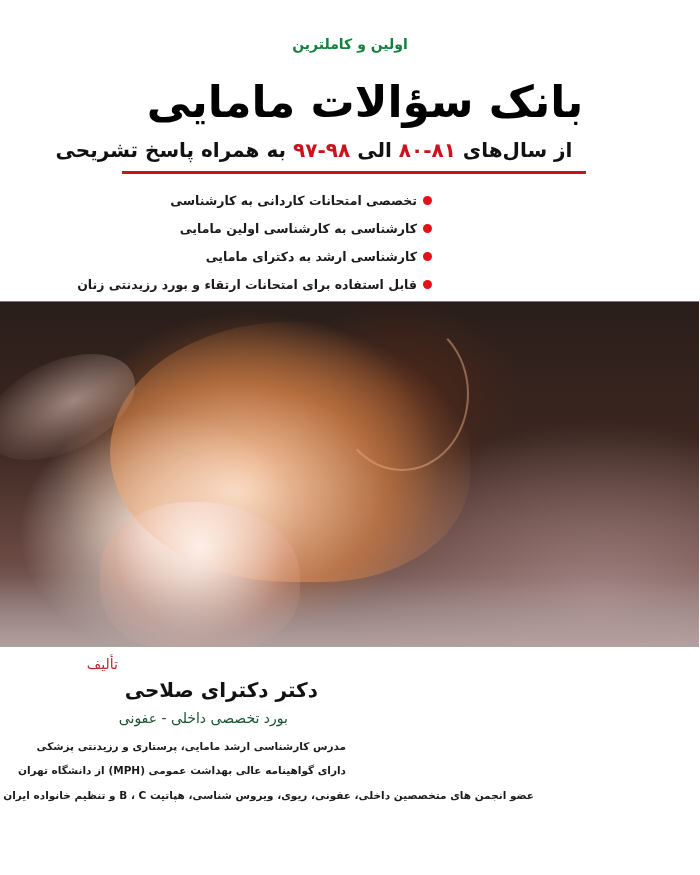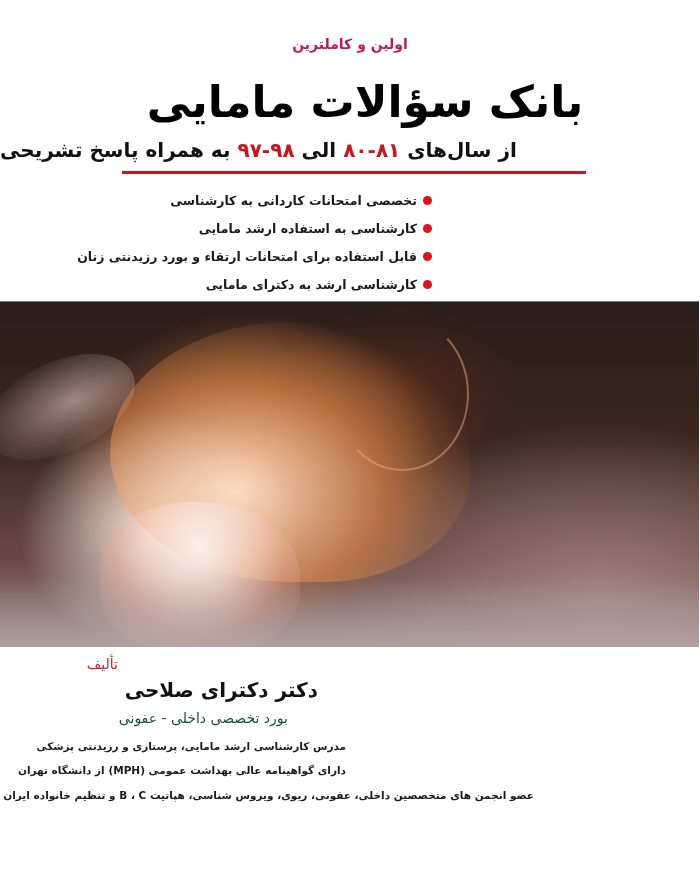--- a/index.html
+++ b/index.html
@@ -7,29 +7,29 @@
     width: 700px; height: 875px; position: relative; overflow: hidden;
     background: #ffffff;
     font-family: "DejaVu Sans", sans-serif;
     color: #111;
   }
   .abs { position: absolute; }
   .rtl { direction: rtl; unicode-bidi: plaintext; white-space: nowrap; }
 
   #top-tagline {
     top: 36px; left: 0; width: 700px; text-align: center;
-    font-size: 14px; font-weight: bold; color: #be185d;
+    font-size: 14px; font-weight: bold; color: #15803d;
   }
   #main-title {
     top: 74px; left: 15px; width: 700px; text-align: center;
     font-size: 44px; font-weight: bold; color: #000; letter-spacing: 0;
     line-height: 56px;
   }
   #subtitle {
-    top: 136px; left: 0; width: 628px; text-align: left;
+    top: 136px; left: 0; width: 628px; text-align: center;
     font-size: 20px; font-weight: bold; color: #111; line-height: 28px;
   }
   #subtitle .red { color: #c8141e; }
   #title-rule {
     top: 171px; left: 122px; width: 464px; height: 3px; background: #c4161c;
   }
 
   #features {
     top: 186px; left: 110px; width: 322px;
   }
@@ -119,29 +119,29 @@
 
 <div id="title-rule" class="abs"></div>
 
 <div id="features" class="abs">
   <div class="feature">
     <span class="dot"></span>
     <span class="label">تخصصی امتحانات کاردانی به کارشناسی</span>
   </div>
   <div class="feature">
     <span class="dot"></span>
-    <span class="label">کارشناسی به استفاده ارشد مامایی</span>
+    <span class="label">کارشناسی به کارشناسی اولین مامایی</span>
+  </div>
+  <div class="feature">
+    <span class="dot"></span>
+    <span class="label">کارشناسی ارشد به دکترای مامایی</span>
   </div>
   <div class="feature">
     <span class="dot"></span>
     <span class="label">قابل استفاده برای امتحانات ارتقاء و بورد رزیدنتی زنان</span>
-  </div>
-  <div class="feature">
-    <span class="dot"></span>
-    <span class="label">کارشناسی ارشد به دکترای مامایی</span>
   </div>
 </div>
 
 <div id="cover-photo" class="abs">
   <div class="arm-shape"></div>
   <div class="head-shape"></div>
   <div class="ear-shape"></div>
   <div class="hand-shape"></div>
   <div class="bottom-haze"></div>
 </div>

